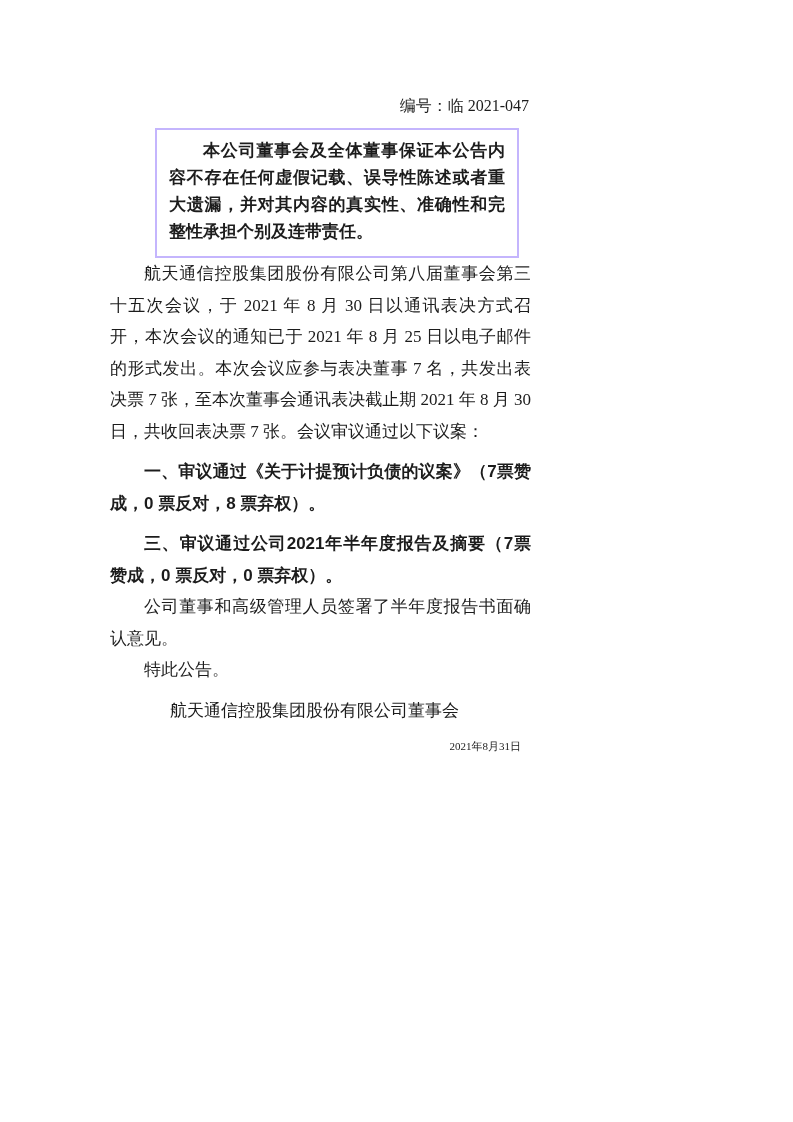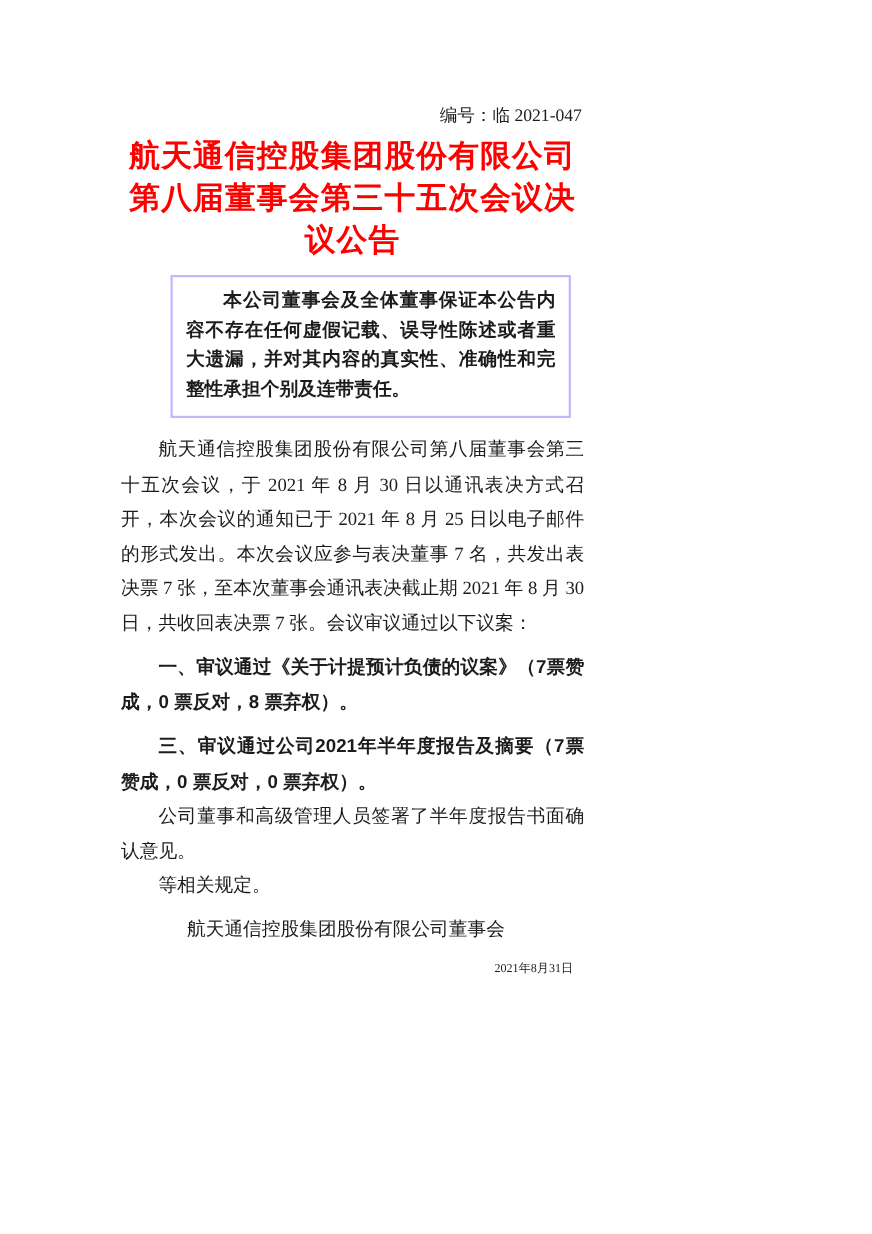--- a/index.html
+++ b/index.html
@@ -56,21 +56,20 @@
   }
   .para {
     margin: 0;
     font-size: 17px;
     line-height: 31.5px;
     text-indent: 2em;
     text-align: justify;
     word-break: break-all;
   }
   .intro-para {
-    margin-top: 13px;
   }
   .item-heading {
     font-family: "Liberation Sans", "DejaVu Sans", sans-serif;
     font-weight: bold;
     margin-top: 9px;
   }
   .closing-para {
     margin-top: 0;
   }
   .signature {
@@ -89,36 +88,32 @@
     padding-right: 10px;
   }
 </style>
 </head>
 <body>
 
 <div class="page">
 
   <div class="doc-number">编号：临 2021-047</div>
 
-  <h1 class="title">
-    <span class="title-line">航天通信控股集团股份有限公司</span>
-    <span class="title-line">第八届董事会第三十五次会议决议公告</span>
-  </h1>
 
   <div class="disclaimer-box">
     <p class="disclaimer-text">本公司董事会及全体董事保证本公告内容不存在任何虚假记载、误导性陈述或者重大遗漏，并对其内容的真实性、准确性和完整性承担个别及连带责任。</p>
   </div>
 
   <p class="para intro-para">航天通信控股集团股份有限公司第八届董事会第三十五次会议，于 2021 年 8 月 30 日以通讯表决方式召开，本次会议的通知已于 2021 年 8 月 25 日以电子邮件的形式发出。本次会议应参与表决董事 7 名，共发出表决票 7 张，至本次董事会通讯表决截止期 2021 年 8 月 30 日，共收回表决票 7 张。会议审议通过以下议案：</p>
 
   <p class="para item-heading">一、审议通过《关于计提预计负债的议案》（7票赞成，0 票反对，8 票弃权）。</p>
 
 
   <p class="para item-heading">三、审议通过公司2021年半年度报告及摘要（7票赞成，0 票反对，0 票弃权）。</p>
   <p class="para">公司董事和高级管理人员签署了半年度报告书面确认意见。</p>
 
-  <p class="para closing-para">等相关规定。</p>
+  <p class="para closing-para">特此公告。</p>
 
   <div class="signature">航天通信控股集团股份有限公司董事会</div>
 
   <div class="signature-date">2021年8月31日</div>
 
 </div>
 
 </body></html>

